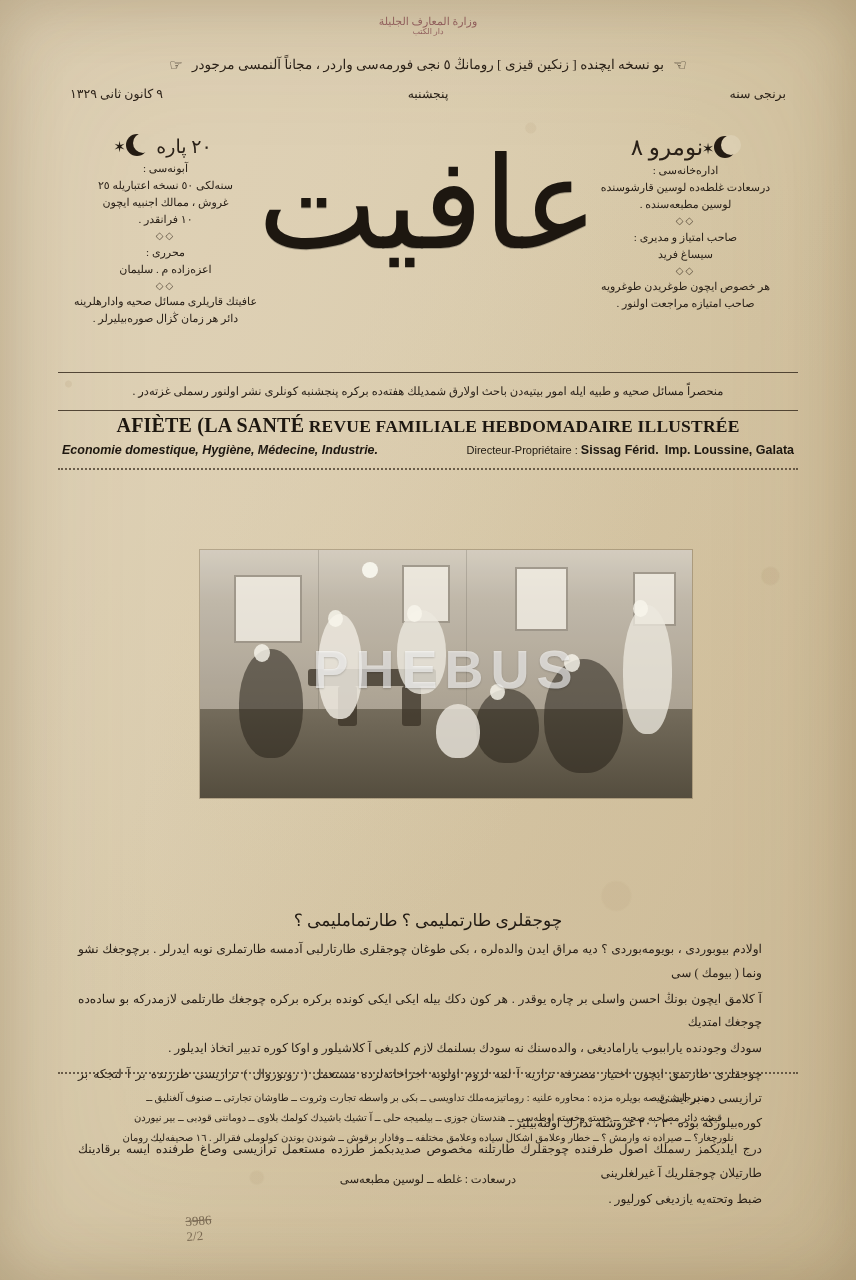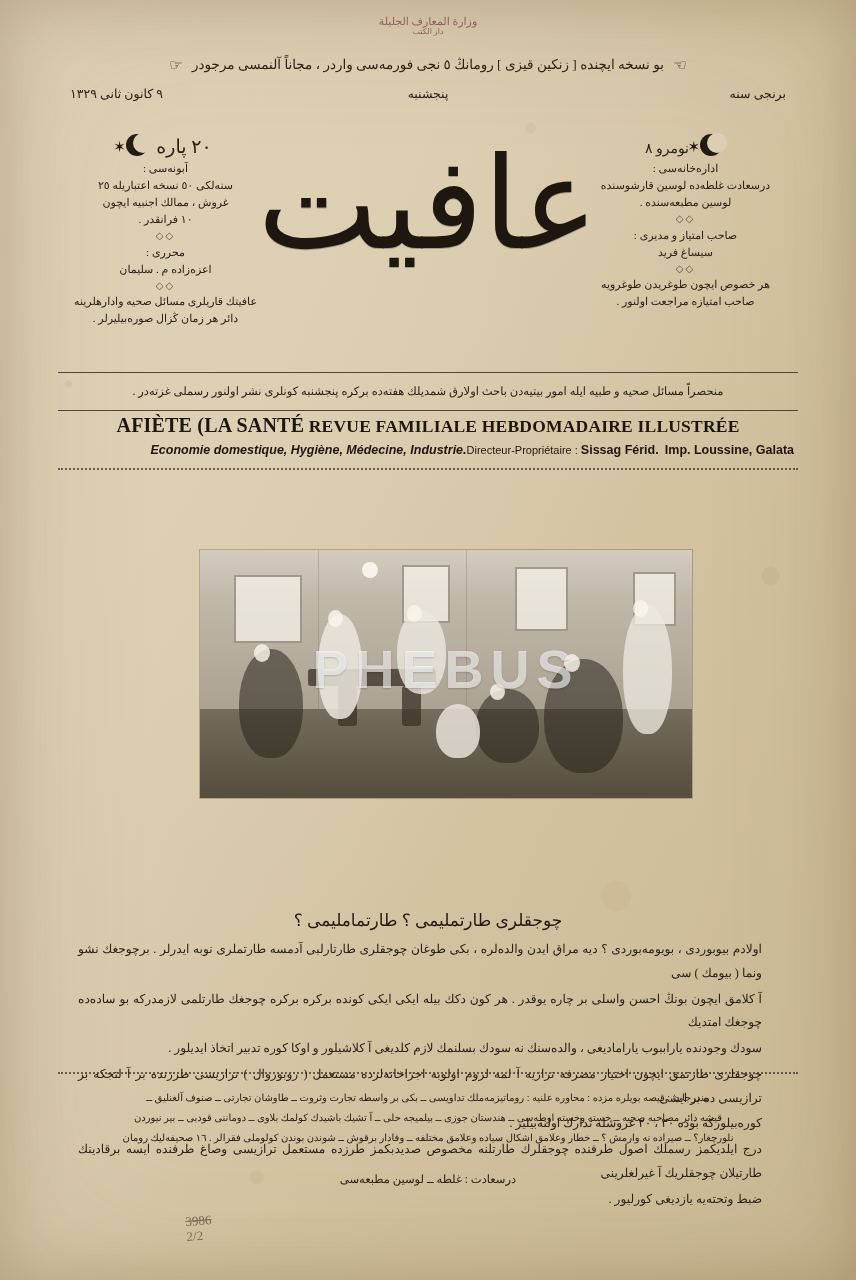--- a/index.html
+++ b/index.html
@@ -92,21 +92,21 @@
     line-height: 1.55;
   }
   .meta-left { left: 40px; top: 124px; width: 215px; text-align: center; }
   .meta-right { right: 40px; top: 124px; width: 225px; text-align: center; }
 
   .price {
     font-size: 19px;
     letter-spacing: 1px;
   }
   .issue {
-    font-size: 14px;
+    font-size: 23px;
     letter-spacing: 2px;
   }
   .crescent {
     display: inline-block;
     position: relative;
     width: 26px; height: 26px;
     vertical-align: -7px;
   }
   .crescent::before {
     content: "";
@@ -190,21 +190,21 @@
     font-size: 17.5px;
     font-weight: bold;
     letter-spacing: .2px;
     font-family: Liberation Serif, serif;
   }
   .fr-title .big { font-size: 20px; }
   .fr-sub {
     margin-top: 6px;
     font-size: 12.5px;
     display: flex;
-    justify-content: flex-end;
+    justify-content: space-between;
     align-items: baseline;
     padding: 0 4px;
   }
   .fr-sub .it {
     font-style: italic;
     font-weight: bold;
   }
   .fr-sub .dir { font-size: 11px; }
   .fr-sub .dir b { font-size: 12.5px; }
 

